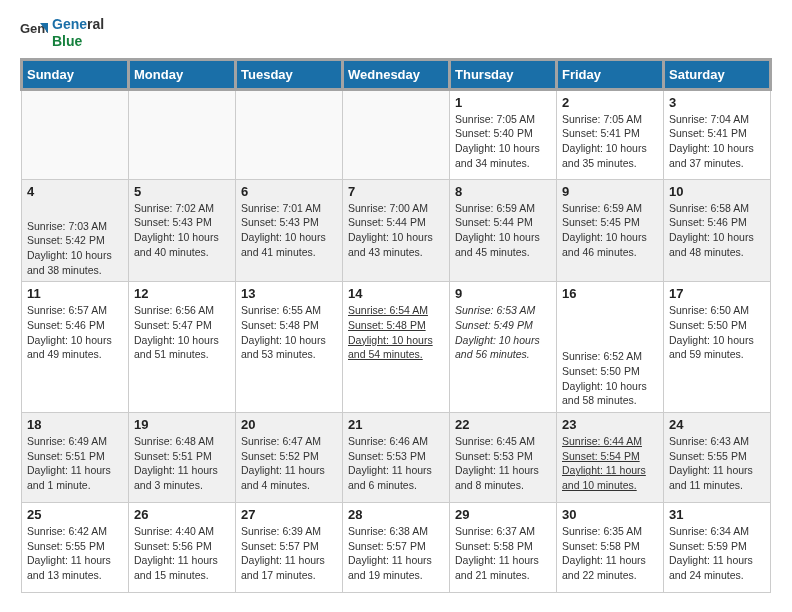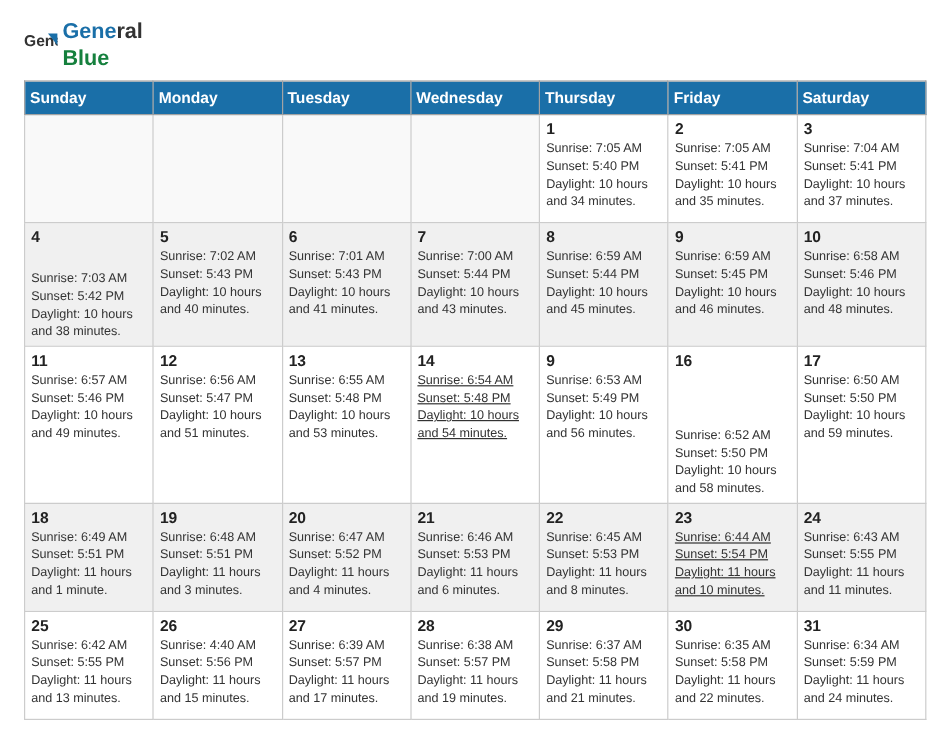--- a/index.html
+++ b/index.html
@@ -15,21 +15,21 @@
       justify-content: space-between;
       align-items: flex-start;
       margin-bottom: 8px;
     }
     .logo {
       display: flex;
       align-items: center;
       gap: 4px;
     }
     .logo-text {
-      font-size: 18px;
+      font-size: 14px;
       font-weight: bold;
       color: #333;
       line-height: 1.2;
     }
     .logo-text span {
       color: #1a6fa8;
     }
     .logo-icon {
       width: 28px;
       height: 28px;
@@ -53,21 +53,21 @@
       border-collapse: collapse;
       font-size: 11px;
     }
     thead th {
       background-color: #1a6fa8;
       color: #fff;
       padding: 6px 4px;
       text-align: left;
       font-size: 13px;
       font-weight: bold;
-      border: 1px solid #a3a3a3;
+      border: 3px solid #a3a3a3;
     }
     tbody tr {
       vertical-align: top;
     }
     tbody td {
       border: 1px solid #ccc;
       padding: 4px 5px;
       color: #222;
       min-height: 80px;
       height: 90px;
@@ -229,21 +229,21 @@
         </td>
         <td>
           <span class="day-num">14</span>
           <div class="day-info" style="white-space: pre-line; text-decoration: underline;">Sunrise: 6:54 AM
 Sunset: 5:48 PM
 Daylight: 10 hours
 and 54 minutes.</div>
         </td>
         <td>
           <span class="day-num">9</span>
-          <div class="day-info" style="white-space: pre-line;">Sunrise: 6:53 AM
+          <div class="day-info" style="white-space: pre-line; font-style: italic;">Sunrise: 6:53 AM
 Sunset: 5:49 PM
 Daylight: 10 hours
 and 56 minutes.</div>
         </td>
         <td>
           <span class="day-num">16</span>
           <div class="day-info" style="white-space: pre-line; margin-top: 48px;">Sunrise: 6:52 AM
 Sunset: 5:50 PM
 Daylight: 10 hours
 and 58 minutes.</div>

